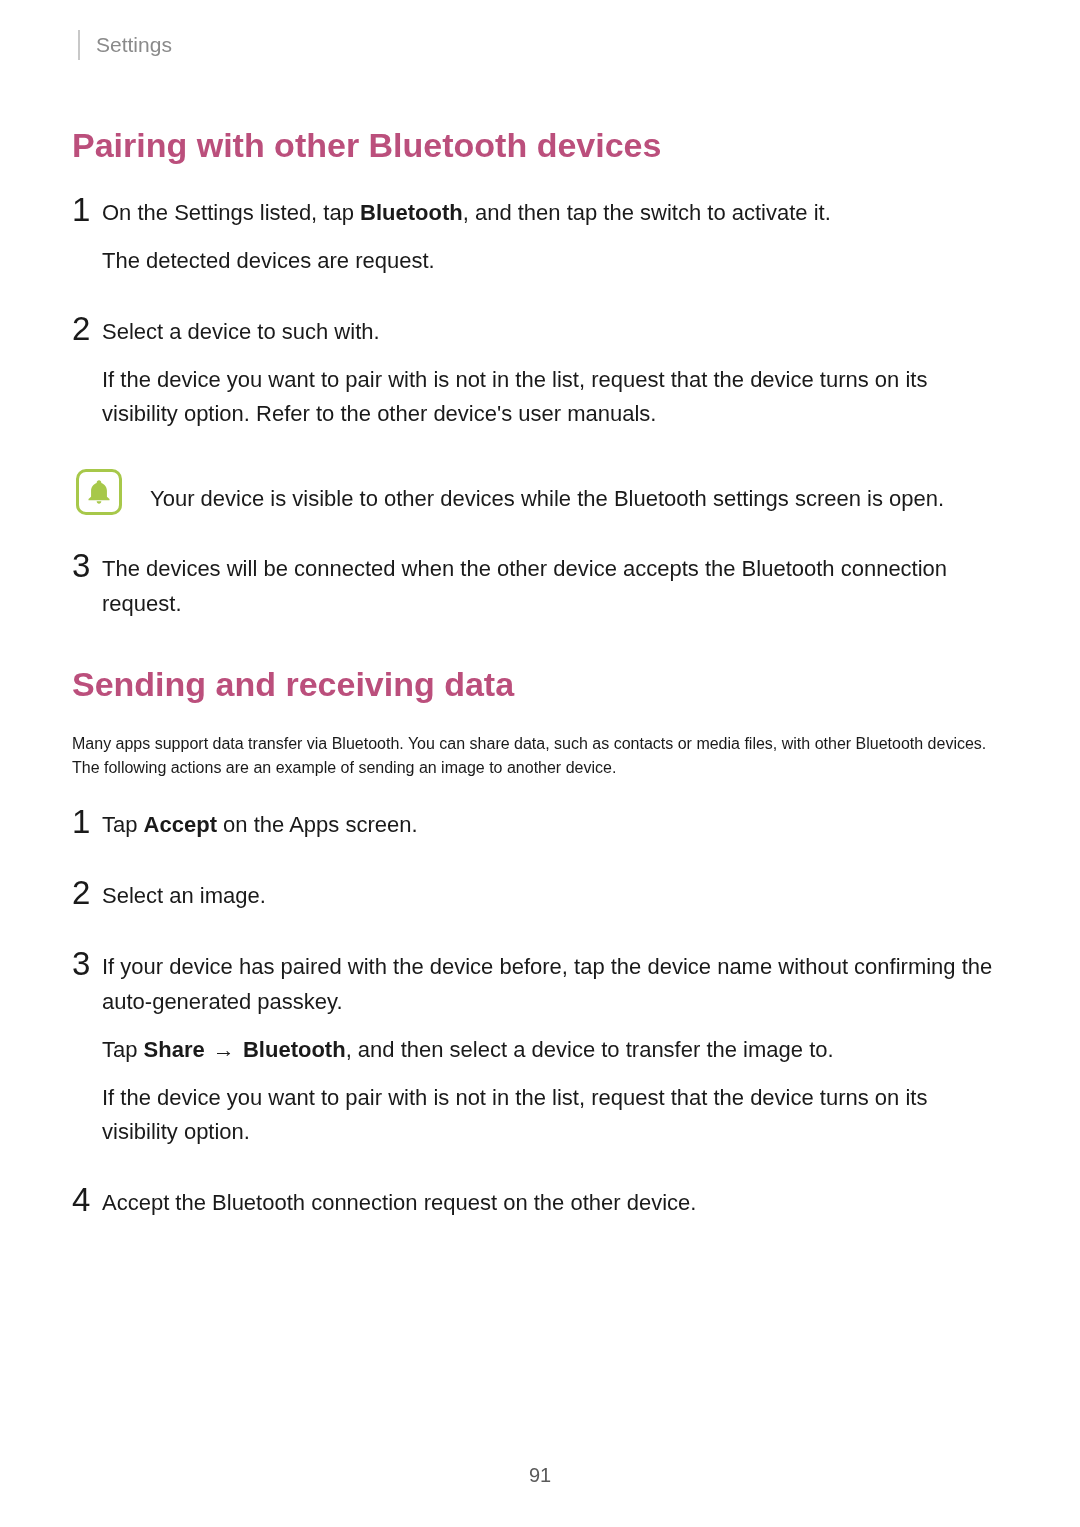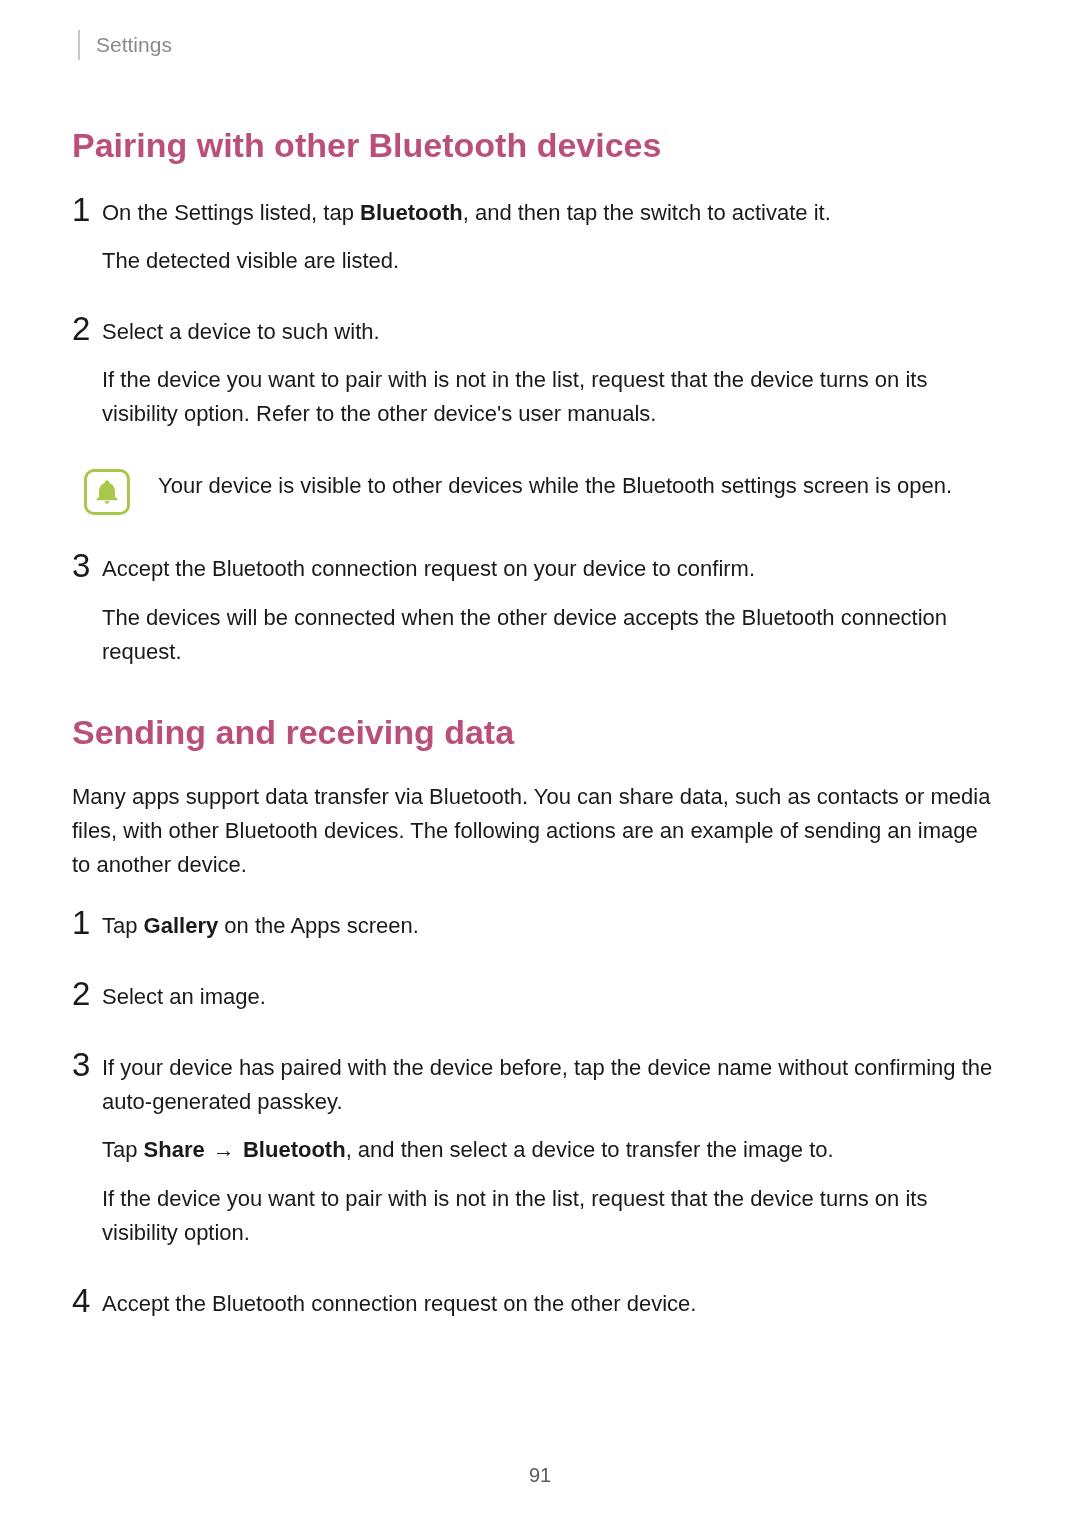--- a/index.html
+++ b/index.html
@@ -59,41 +59,41 @@
   .step-body {
     flex: 1;
     font-size: 22px;
     line-height: 1.55;
     padding-top: 3px;
   }
   .step-body p { margin-bottom: 14px; }
   .bold { font-weight: 700; margin-top: 16px; }
   .note-row {
     display: flex;
-    align-items: flex-start;
-    margin: 24px 0 34px 12px;
+    align-items: flex-end;
+    margin: 24px 0 34px 4px;
   }
   .note-icon-wrap {
     width: 46px;
     height: 46px;
     border: 3px solid #a7c84a;
     border-radius: 10px;
     display: flex;
     align-items: center;
     justify-content: center;
     flex-shrink: 0;
     margin-right: 28px;
   }
   .note-icon-wrap svg { width: 28px; height: 28px; }
   .note-text {
     font-size: 22px;
     line-height: 1.5;
   }
   p.intro {
-    font-size: 22px;
+    font-size: 16px;
     line-height: 1.55;
     margin-bottom: 24px;
   }
   .arrow { padding: 0 2px; }
   .page-num {
     position: absolute;
     bottom: 40px;
     left: 0;
     width: 100%;
     text-align: center;
@@ -110,21 +110,21 @@
 </div>
 
 <div class="content">
 
   <h2 class="section">Pairing with other Bluetooth devices</h2>
 
   <div class="step">
     <div class="step-num">1</div>
     <div class="step-body">
       <p><span>On the Settings listed, tap </span><span class="bold">Bluetooth</span><span>, and then tap the switch to activate it.</span></p>
-      <p>The detected visible are listed.</p>
+      <p>The detected devices are request.</p>
     </div>
   </div>
 
   <div class="step">
     <div class="step-num">2</div>
     <div class="step-body">
       <p>Select a device to such with.</p>
       <p>If the device you want to pair with is not in the list, request that the device turns on its visibility option. Refer to the other device's user manuals.</p>
     </div>
   </div>
@@ -134,33 +134,32 @@
       <svg viewBox="0 0 24 24" fill="#a7c84a">
         <path d="M12 2C10.9 2 10 2.9 10 4v0.3C7.2 5.2 5.2 7.9 5.2 11v5L3 18v1h18v-1l-2.2-2V11c0-3.1-2-5.8-4.8-6.7V4c0-1.1-.9-2-2-2zm-2 18c0 1.1.9 2 2 2s2-.9 2-2h-4z"></path>
       </svg>
     </div>
     <div class="note-text">Your device is visible to other devices while the Bluetooth settings screen is open.</div>
   </div>
 
   <div class="step">
     <div class="step-num">3</div>
     <div class="step-body">
-      <p>Accept the Bluetooth connection request on your device to confirm.</p>
       <p>The devices will be connected when the other device accepts the Bluetooth connection request.</p>
     </div>
   </div>
 
   <h2 class="section">Sending and receiving data</h2>
 
   <p class="intro">Many apps support data transfer via Bluetooth. You can share data, such as contacts or media files, with other Bluetooth devices. The following actions are an example of sending an image to another device.</p>
 
   <div class="step">
     <div class="step-num">1</div>
     <div class="step-body">
-      <p><span>Tap </span><span class="bold">Gallery</span><span> on the Apps screen.</span></p>
+      <p><span>Tap </span><span class="bold">Accept</span><span> on the Apps screen.</span></p>
     </div>
   </div>
 
   <div class="step">
     <div class="step-num">2</div>
     <div class="step-body">
       <p>Select an image.</p>
     </div>
   </div>
 

